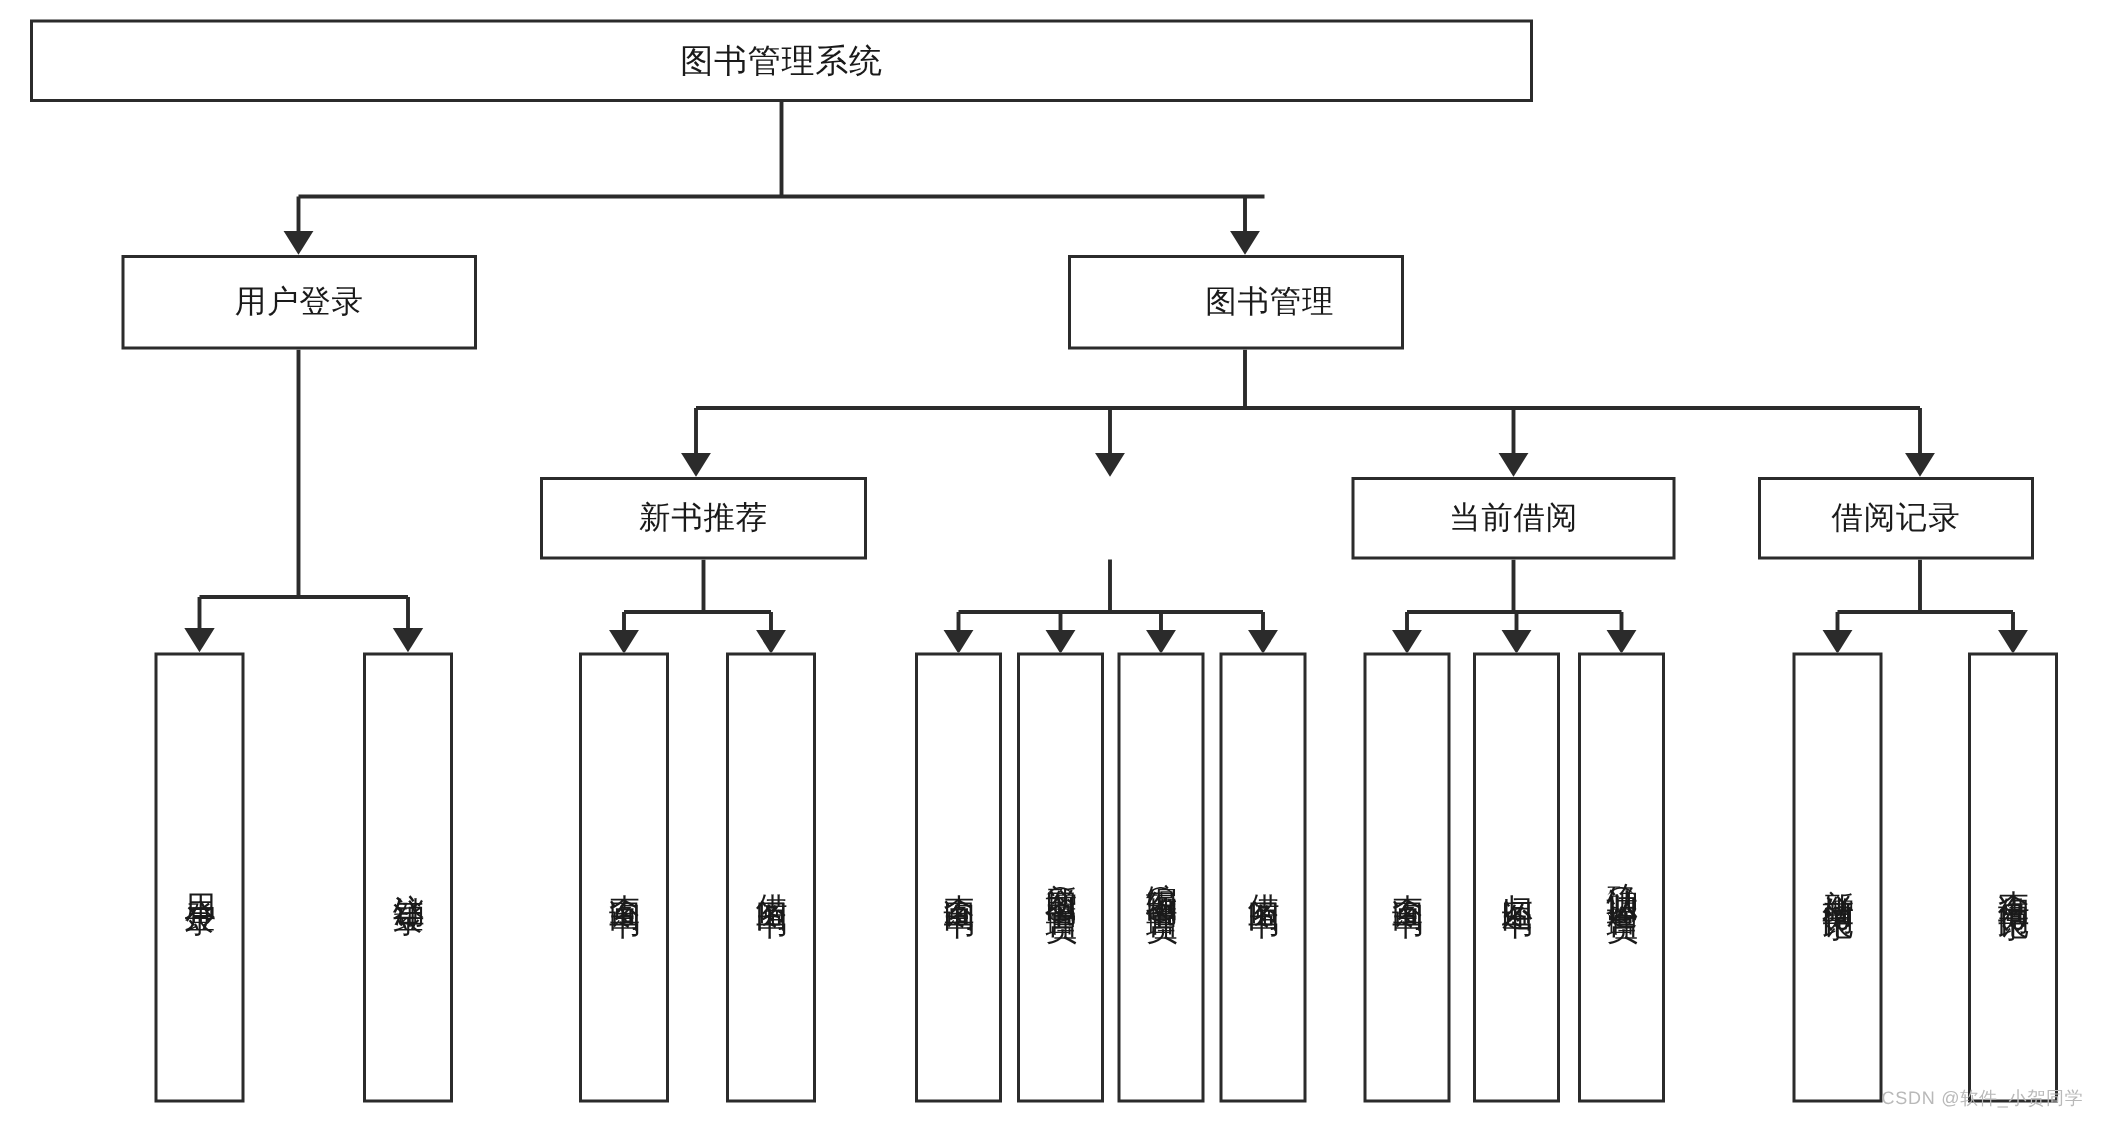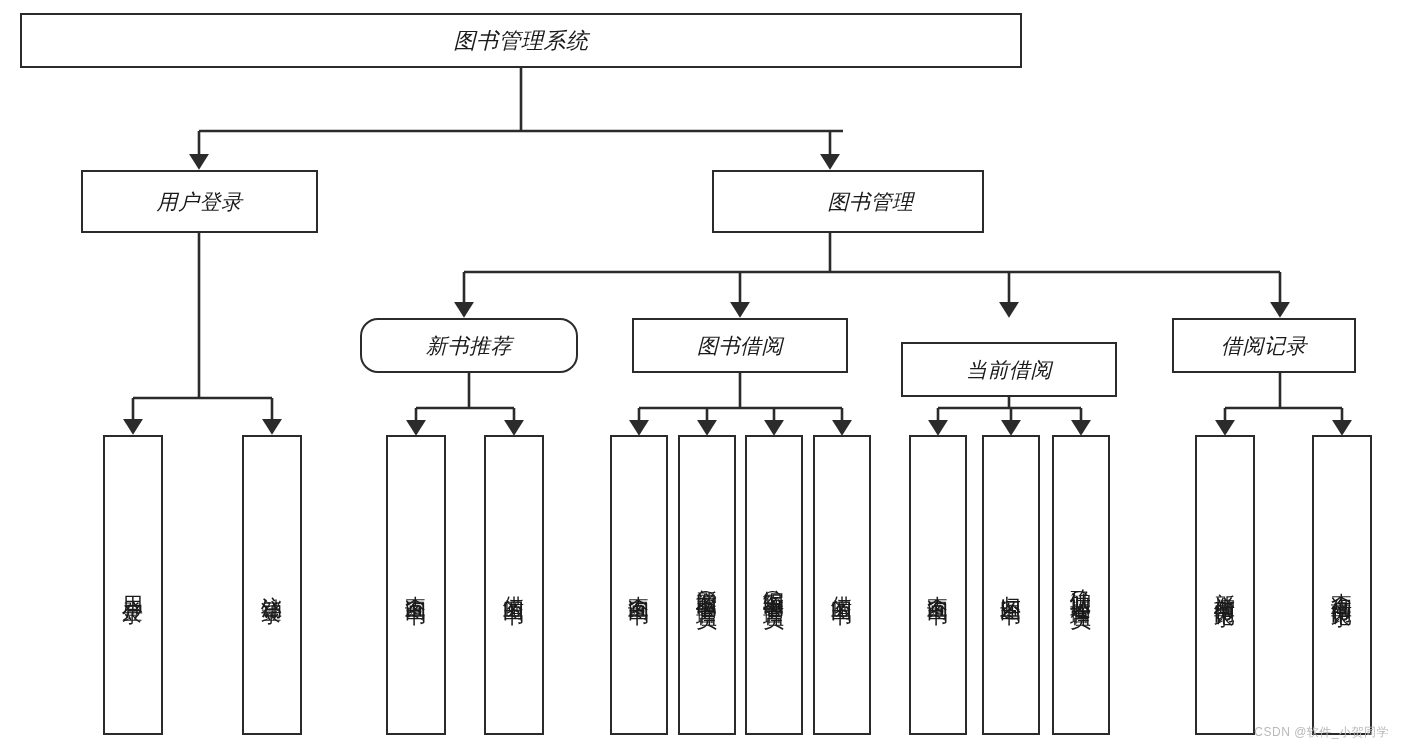--- a/index.html
+++ b/index.html
@@ -33,21 +33,20 @@
     border: 2.5px solid #2b2b2b;
     display: flex;
     align-items: center;
     justify-content: center;
     color: #1a1a1a;
     line-height: 1.14;
   }
   .node.h {
     font-size: 21px;
     letter-spacing: 0.5px;
-    font-style: italic;
   }
   .node.h .label {
     white-space: nowrap;
   }
   .node.v {
     font-size: 21px;
   }
   .node.v .label {
     writing-mode: vertical-rl;
     text-orientation: upright;
@@ -125,31 +124,28 @@
     </g>
   </svg>
 
   <div class="node h" id="title-node" style="left:20px; top:13px; width:1002px; height:55px;">
     <span class="label">图书管理系统</span>
   </div>
 
   <div class="node h" style="left:81px; top:170px; width:237px; height:63px;">
     <span class="label">用户登录</span>
   </div>
-  <div class="node h" style="left:712px; top:170px; width:272px; height:63px;padding-left:45px;">
+  <div class="node h" style="left:712px; top:170px; width:224px; height:63px;padding-left:45px;">
     <span class="label">图书管理</span>
   </div>
 
-  <div class="node h" style="left:360px; top:318px; width:218px; height:55px;border-radius:18px;">
+  <div class="node h" style="left:360px; top:318px; width:218px; height:55px;">
     <span class="label">新书推荐</span>
   </div>
-  <div class="node h" style="left:632px; top:318px; width:216px; height:55px;">
-    <span class="label">图书借阅</span>
-  </div>
-  <div class="node h" style="left:901px; top:318px; width:216px; height:55px;margin-top:24px;">
+  <div class="node h" style="left:901px; top:318px; width:216px; height:55px;">
     <span class="label">当前借阅</span>
   </div>
   <div class="node h" style="left:1172px; top:318px; width:184px; height:55px;">
     <span class="label">借阅记录</span>
   </div>
 
   <div class="node v" style="left:103px; top:435px; width:60px; height:300px;">
     <span class="label">用户登录</span>
   </div>
   <div class="node v" style="left:242px; top:435px; width:60px; height:300px;">

